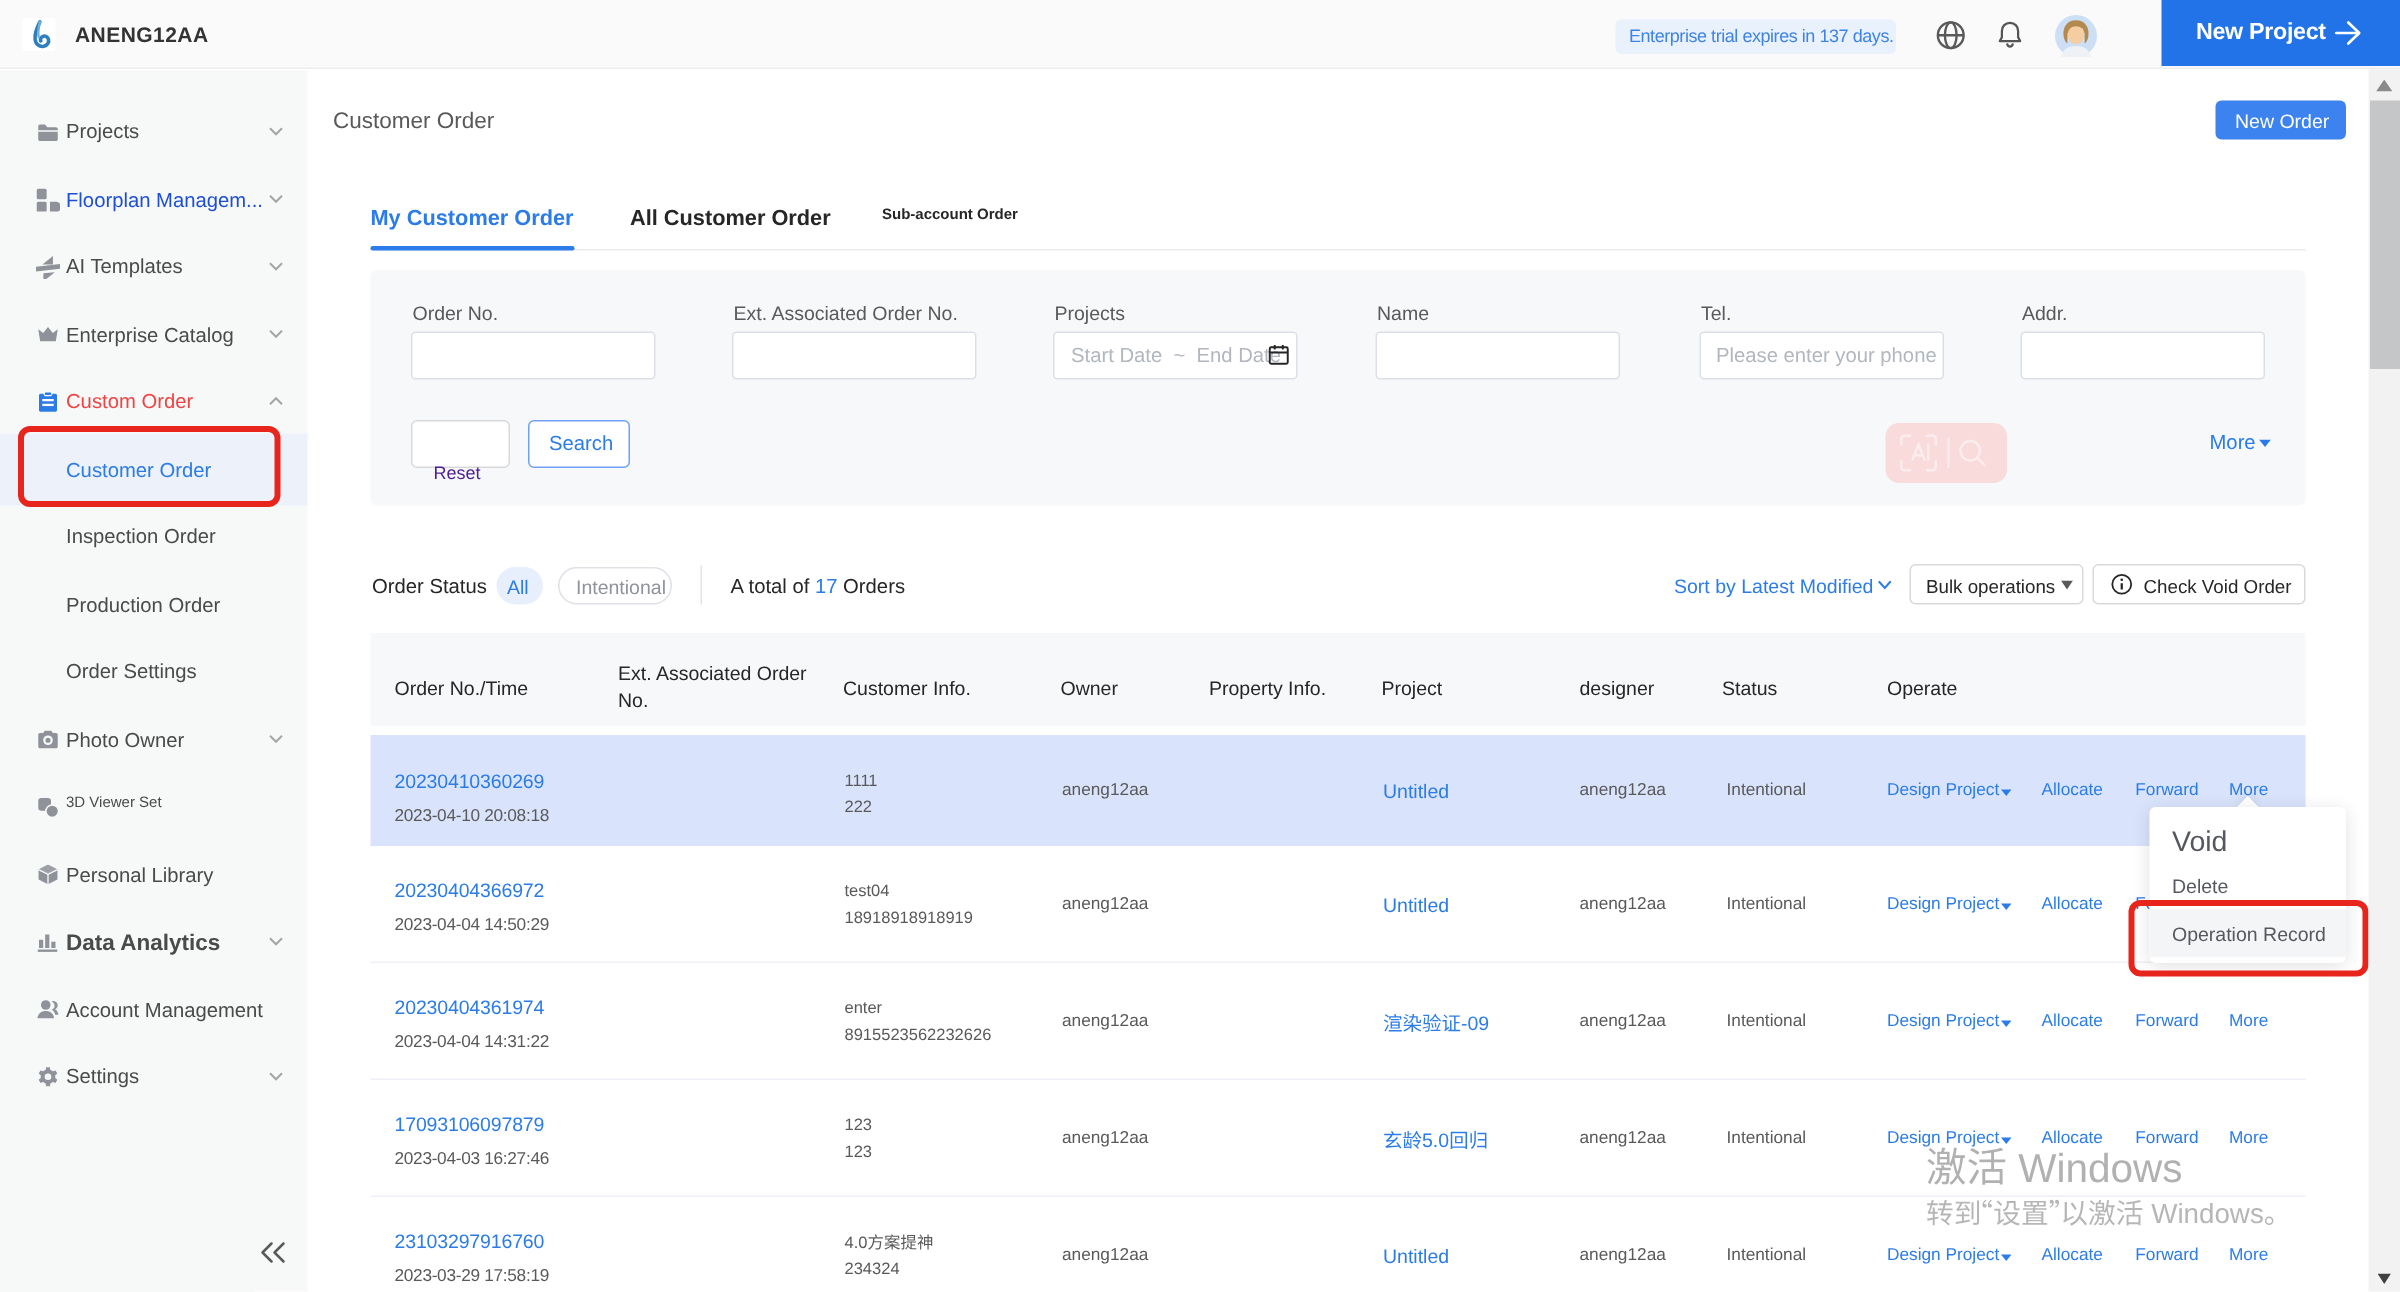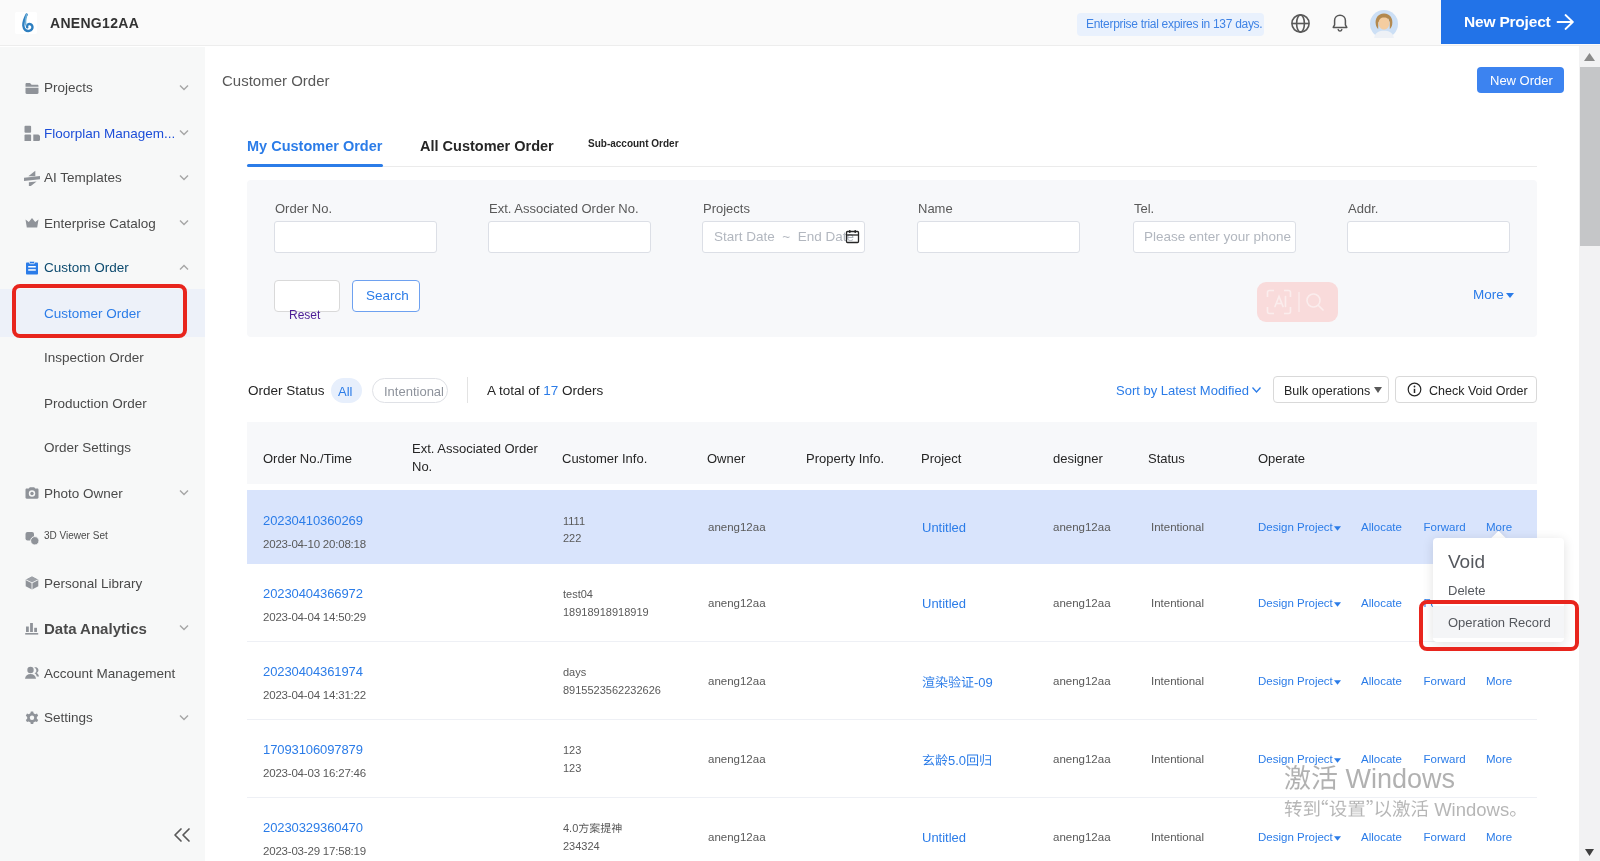--- a/index.html
+++ b/index.html
@@ -72,21 +72,21 @@
 <div class="lbl" style="left:44px;top:216px;font-size:13.5px;color:#4a4a4a;">Enterprise Catalog</div>
 <svg class="abs" style="left:179px;top:219px;" width="10" height="7" viewBox="0 0 10 7" fill="none" stroke="#a6a6a6" stroke-width="1.4">
     <path d="M1 1.5 L5 5.5 L9 1.5"></path>
   </svg>
 <svg class="abs" style="left:24px;top:260px;" width="16" height="16" viewBox="0 0 16 16">
     <path d="M3 2.5 L13 2.5 C13.6 2.5 14 3 14 3.5 L14 13.5 C14 14 13.6 14.5 13 14.5 L3 14.5 C2.4 14.5 2 14 2 13.5 L2 3.5 C2 3 2.4 2.5 3 2.5 Z" fill="#2b7ce8"></path>
     <rect x="5.5" y="1.3" width="5" height="2.4" rx="0.8" fill="#2b7ce8" stroke="#f7f8f8" stroke-width="0.8"></rect>
     <rect x="4.2" y="6" width="7.6" height="1.5" fill="#fff"></rect>
     <rect x="4.2" y="9.2" width="7.6" height="1.5" fill="#fff"></rect>
   </svg>
-<div class="lbl" style="left:44px;top:260px;font-size:13.5px;color:#0c4a6e;">Custom Order</div>
+<div class="lbl" style="left:44px;top:260px;font-size:13.5px;color:#ef4444;">Custom Order</div>
 <svg class="abs" style="left:179px;top:264px;" width="10" height="7" viewBox="0 0 10 7" fill="none" stroke="#a6a6a6" stroke-width="1.4">
     <path d="M1 5.5 L5 1.5 L9 5.5"></path>
   </svg>
 <div class="lbl" style="left:44px;top:306px;font-size:13.5px;color:#2b7ce8;">Customer Order</div>
 <div class="lbl" style="left:44px;top:350px;font-size:13.5px;color:#4a4a4a;">Inspection Order</div>
 <div class="lbl" style="left:44px;top:396px;font-size:13.5px;color:#4a4a4a;">Production Order</div>
 <div class="lbl" style="left:44px;top:440px;font-size:13.5px;color:#4a4a4a;">Order Settings</div>
 <svg class="abs" style="left:24px;top:485px;" width="16" height="16" viewBox="0 0 16 16">
     <path d="M1.5 4.8 C1.5 4.1 2 3.6 2.7 3.6 L4.8 3.6 L5.8 2.2 L10.2 2.2 L11.2 3.6 L13.3 3.6 C14 3.6 14.5 4.1 14.5 4.8 L14.5 12.6 C14.5 13.3 14 13.8 13.3 13.8 L2.7 13.8 C2 13.8 1.5 13.3 1.5 12.6 Z" fill="#8f9399"></path>
     <circle cx="8" cy="8.5" r="3.2" fill="#f7f8f8"></circle>
@@ -247,21 +247,21 @@
 <div class="lbl" style="left:1151px;top:597.0px;font-size:11.5px;color:#595959;">Intentional</div>
 <div class="lbl" style="left:1258px;top:597.0px;font-size:11.5px;color:#2b7ce8;">Design Project</div>
 <svg class="abs" style="left:1334px;top:602.0px;" width="7" height="5" viewBox="0 0 8 5">
     <path d="M0 0 L8 0 L4 5 Z" fill="#2b7ce8"></path>
   </svg>
 <div class="lbl" style="left:1361px;top:597.0px;font-size:11.5px;color:#2b7ce8;">Allocate</div>
 <div class="lbl" style="left:1423.5px;top:597.0px;font-size:11.5px;color:#2b7ce8;">Forward</div>
 <div class="abs" style="left:247px;top:718.5px;width:1290px;height:1px;background:#eef0f5;"></div>
 <div class="lbl" style="left:263px;top:664.0px;font-size:13px;letter-spacing:-0.1px;color:#2b7ce8;">20230404361974</div>
 <div class="lbl" style="left:263px;top:689.0px;font-size:11.5px;letter-spacing:-0.2px;color:#595959;">2023-04-04 14:31:22</div>
-<div class="lbl" style="left:563px;top:666.0px;font-size:11px;color:#595959;">days</div>
+<div class="lbl" style="left:563px;top:666.0px;font-size:11px;color:#595959;">enter</div>
 <div class="lbl" style="left:563px;top:683.5px;font-size:11px;color:#595959;">8915523562232626</div>
 <div class="lbl" style="left:708px;top:675.0px;font-size:11.5px;color:#595959;">aneng12aa</div>
 <div style="position:absolute;left:921.5px;top:676.4px;">
     <svg width="71" height="14" style="overflow:visible;display:block">
       <g transform="translate(0.0,10.9) scale(0.013000,-0.013000)">
         <path d="M405 584V521H840V584ZM293 12V-57H961V12ZM458 242H787V148H458ZM458 392H787V297H458ZM389 449V89H859V449ZM89 774C147 742 220 692 255 658L302 715C266 749 192 795 135 825ZM38 507C99 476 177 428 215 395L260 454C221 486 141 532 82 560ZM72 -16 138 -63C191 30 254 155 301 260L243 306C191 193 121 62 72 -16ZM565 829C579 798 590 760 597 728H317V559H387V663H866V559H938V728H679C673 762 658 807 641 843Z" fill="#2b7ce8"></path>
       </g>
       <g transform="translate(13.0,10.9) scale(0.013000,-0.013000)">
         <path d="M44 639C102 620 176 589 215 566L248 623C208 645 134 674 77 690ZM113 783C171 763 246 731 284 707L316 763C277 786 201 816 143 832ZM70 383 124 332C180 388 242 456 296 517L251 564C190 497 120 426 70 383ZM462 397V290H57V223H395C307 126 166 40 36 -2C53 -17 75 -45 86 -64C222 -12 369 88 462 202V-79H538V197C631 85 774 -9 914 -58C925 -38 947 -9 964 6C828 46 688 127 602 223H945V290H538V397ZM515 840C514 800 512 763 508 729H344V661H497C467 531 400 451 269 402C285 390 312 359 321 345C464 409 539 504 572 661H708V482C708 423 714 405 730 392C747 379 772 374 794 374C806 374 839 374 854 374C872 374 896 377 910 383C925 390 937 401 944 421C950 439 953 489 955 533C934 540 905 554 891 568C890 520 889 484 886 468C884 452 878 445 873 442C867 438 856 437 846 437C835 437 818 437 809 437C800 437 793 438 788 441C783 445 781 457 781 478V729H583C587 764 590 801 591 841Z" fill="#2b7ce8"></path>
       </g>
@@ -309,21 +309,21 @@
 <div class="lbl" style="left:1053px;top:753.0px;font-size:11.5px;color:#595959;">aneng12aa</div>
 <div class="lbl" style="left:1151px;top:753.0px;font-size:11.5px;color:#595959;">Intentional</div>
 <div class="lbl" style="left:1258px;top:753.0px;font-size:11.5px;color:#2b7ce8;">Design Project</div>
 <svg class="abs" style="left:1334px;top:758.0px;" width="7" height="5" viewBox="0 0 8 5">
     <path d="M0 0 L8 0 L4 5 Z" fill="#2b7ce8"></path>
   </svg>
 <div class="lbl" style="left:1361px;top:753.0px;font-size:11.5px;color:#2b7ce8;">Allocate</div>
 <div class="lbl" style="left:1423.5px;top:753.0px;font-size:11.5px;color:#2b7ce8;">Forward</div>
 <div class="lbl" style="left:1486px;top:753.0px;font-size:11.5px;color:#2b7ce8;">More</div>
 
-<div class="lbl" style="left:263px;top:820.0px;font-size:13px;letter-spacing:-0.1px;color:#2b7ce8;">20230329360470</div>
+<div class="lbl" style="left:263px;top:820.0px;font-size:13px;letter-spacing:-0.1px;color:#2b7ce8;">23103297916760</div>
 <div class="lbl" style="left:263px;top:845.0px;font-size:11.5px;letter-spacing:-0.2px;color:#595959;">2023-03-29 17:58:19</div>
 <div style="position:absolute;left:563.0px;top:822.8px;">
     <svg width="59" height="12" style="overflow:visible;display:block">
       <text x="0.0" y="9.2" font-family="Liberation Sans" font-size="11px" fill="#595959" xml:space="preserve">4.0</text>
       <g transform="translate(15.3,9.2) scale(0.011000,-0.011000)">
         <path d="M440 818C466 771 496 707 508 667H68V594H341C329 364 304 105 46 -23C66 -37 90 -63 101 -82C291 17 366 183 398 361H756C740 135 720 38 691 12C678 2 665 0 643 0C616 0 546 1 474 7C489 -13 499 -44 501 -66C568 -71 634 -72 669 -69C708 -67 733 -60 756 -34C795 5 815 114 835 398C837 409 838 434 838 434H410C416 487 420 541 423 594H936V667H514L585 698C571 738 540 799 512 846Z" fill="#595959"></path>
       </g>
       <g transform="translate(26.3,9.2) scale(0.011000,-0.011000)">
         <path d="M52 230V166H401C312 89 167 24 34 -5C49 -20 71 -48 81 -66C218 -30 366 48 460 141V-79H535V146C631 50 784 -30 924 -68C934 -49 956 -20 972 -5C837 24 690 89 599 166H949V230H535V313H460V230ZM431 823 466 765H80V621H151V701H852V621H925V765H546C532 790 512 822 494 846ZM663 535C629 490 583 454 524 426C453 440 380 454 307 465C329 486 353 510 377 535ZM190 427C268 415 345 402 418 388C322 361 203 346 61 339C72 323 83 298 89 278C274 291 422 316 536 363C663 335 773 304 854 274L917 327C838 353 735 381 619 406C673 440 715 483 746 535H940V596H432C452 620 471 644 487 667L420 689C401 660 377 628 351 596H64V535H298C262 495 224 457 190 427Z" fill="#595959"></path>
       </g>

